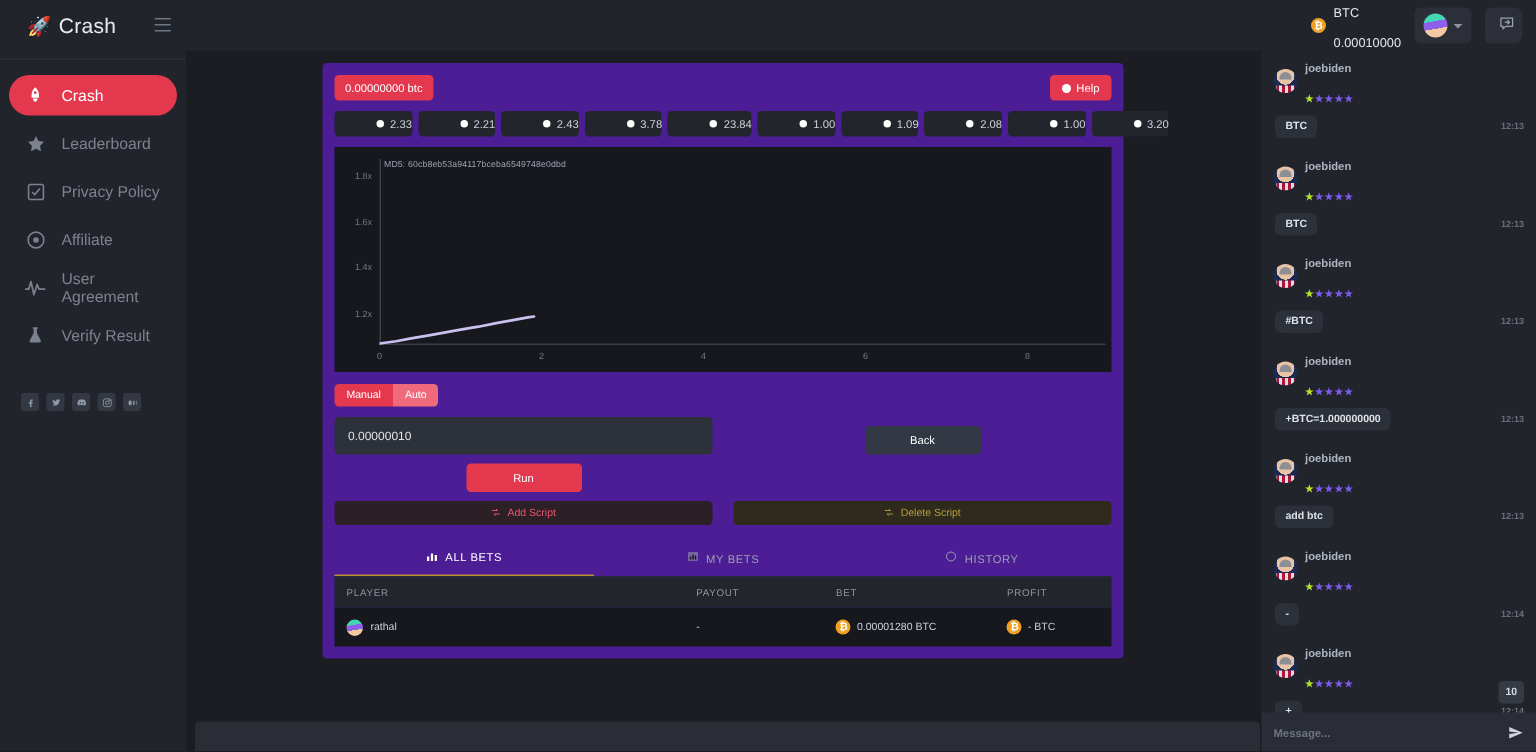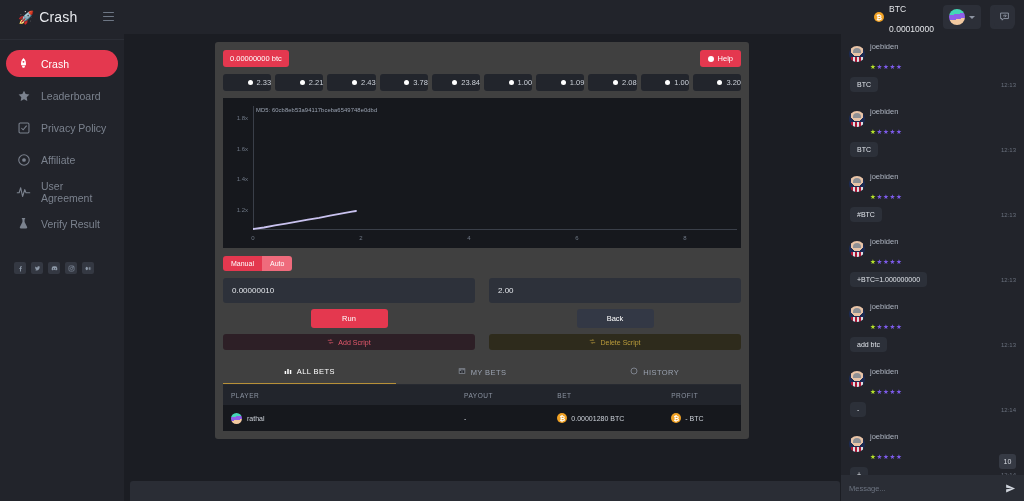--- a/index.html
+++ b/index.html
@@ -97,40 +97,40 @@
     color: #9aa3b1; cursor: pointer; z-index: 8;
   }
 
   
   .center {
     position: absolute; left: 124px; top: 34px; right: 184px; bottom: 0;
     background: #1b1d23; overflow: hidden;
   }
   .game {
     position: absolute; left: 91px; top: 8px;
-    width: 534px; background: #404040; border-radius: 3px;
+    width: 534px; background: #4c1d95; border-radius: 3px;
     padding: 8px;
   }
   .game-top { display: flex; align-items: center; justify-content: space-between; height: 17px; }
   .bet-chip {
     background: #e4384f; color: #fff; font-size: 7.5px;
     padding: 4px 7px; border-radius: 3px; cursor: pointer;
   }
   .help-btn {
     background: #e4384f; color: #fff; font-size: 7.5px;
     padding: 4px 8px; border-radius: 3px; cursor: pointer;
     display: flex; align-items: center; gap: 4px;
   }
   .help-dot { width: 6px; height: 6px; border-radius: 50%; background: #fff; }
 
   .hist-row { display: flex; gap: 4px; margin-top: 7px; }
   .hist-cell {
     flex: 1; height: 17px; background: #22252c; border-radius: 3px;
-    display: flex; align-items: center; justify-content: flex-end; gap: 4px;
-    font-size: 7.5px; color: #cdd2da; cursor: pointer;
+    display: flex; align-items: center; justify-content: space-between; gap: 4px;
+    font-size: 7.5px; color: #cdd2da; cursor: pointer; padding-left: 28px;
   }
   .hist-dot { width: 5px; height: 5px; border-radius: 50%; background: #fff; }
 
   .chart-wrap {
     position: relative; margin-top: 7px; height: 150px;
     background: #16181d; padding: 6px 6px 0 6px;
   }
   .chart-md5 {
     position: absolute; left: 33px; top: 9px;
     font-size: 5.8px; color: #9aa3b2; letter-spacing: .1px;
@@ -211,20 +211,21 @@
   .bottom-panel {
     position: absolute; left: 6px; right: 0; bottom: 0; height: 20px;
     background: #2a2d35; border-radius: 3px 3px 0 0;
   }
 
   
   .chat {
     position: absolute; right: 0; top: 0; width: 184px; height: 501px;
     background: #22242b; display: flex; flex-direction: column;
     border-left: 1px solid #1b1d23;
+    font-weight: bold;
   }
   .chat-head {
     height: 34px; display: flex; align-items: center; gap: 5px;
     padding: 0 10px 0 11px; flex: 0 0 34px;
   }
   .chat-label { font-size: 7.5px; color: #b6bcc7; letter-spacing: .6px; }
   .flag {
     width: 13px; height: 9px; border-radius: 1px; overflow: hidden;
     position: relative; background: #fff; flex: 0 0 13px;
   }
@@ -493,21 +494,20 @@
       </div>
 
       <div class="ctrl-grid">
         <div class="ctrl-col">
           <div class="field">0.00000010</div>
           <div class="btn-row">
             <div class="act-btn run">Run</div>
           </div>
         </div>
         <div class="ctrl-col">
-          <div class="field">2.00</div>
           <div class="btn-row">
             <div class="act-btn back">Back</div>
           </div>
         </div>
       </div>
 
       <div class="script-row">
         <div class="script-btn add">
           <span>
             <svg width="7" height="7" viewBox="0 0 24 24" fill="none" stroke="currentColor" stroke-width="2.2" stroke-linecap="round">

